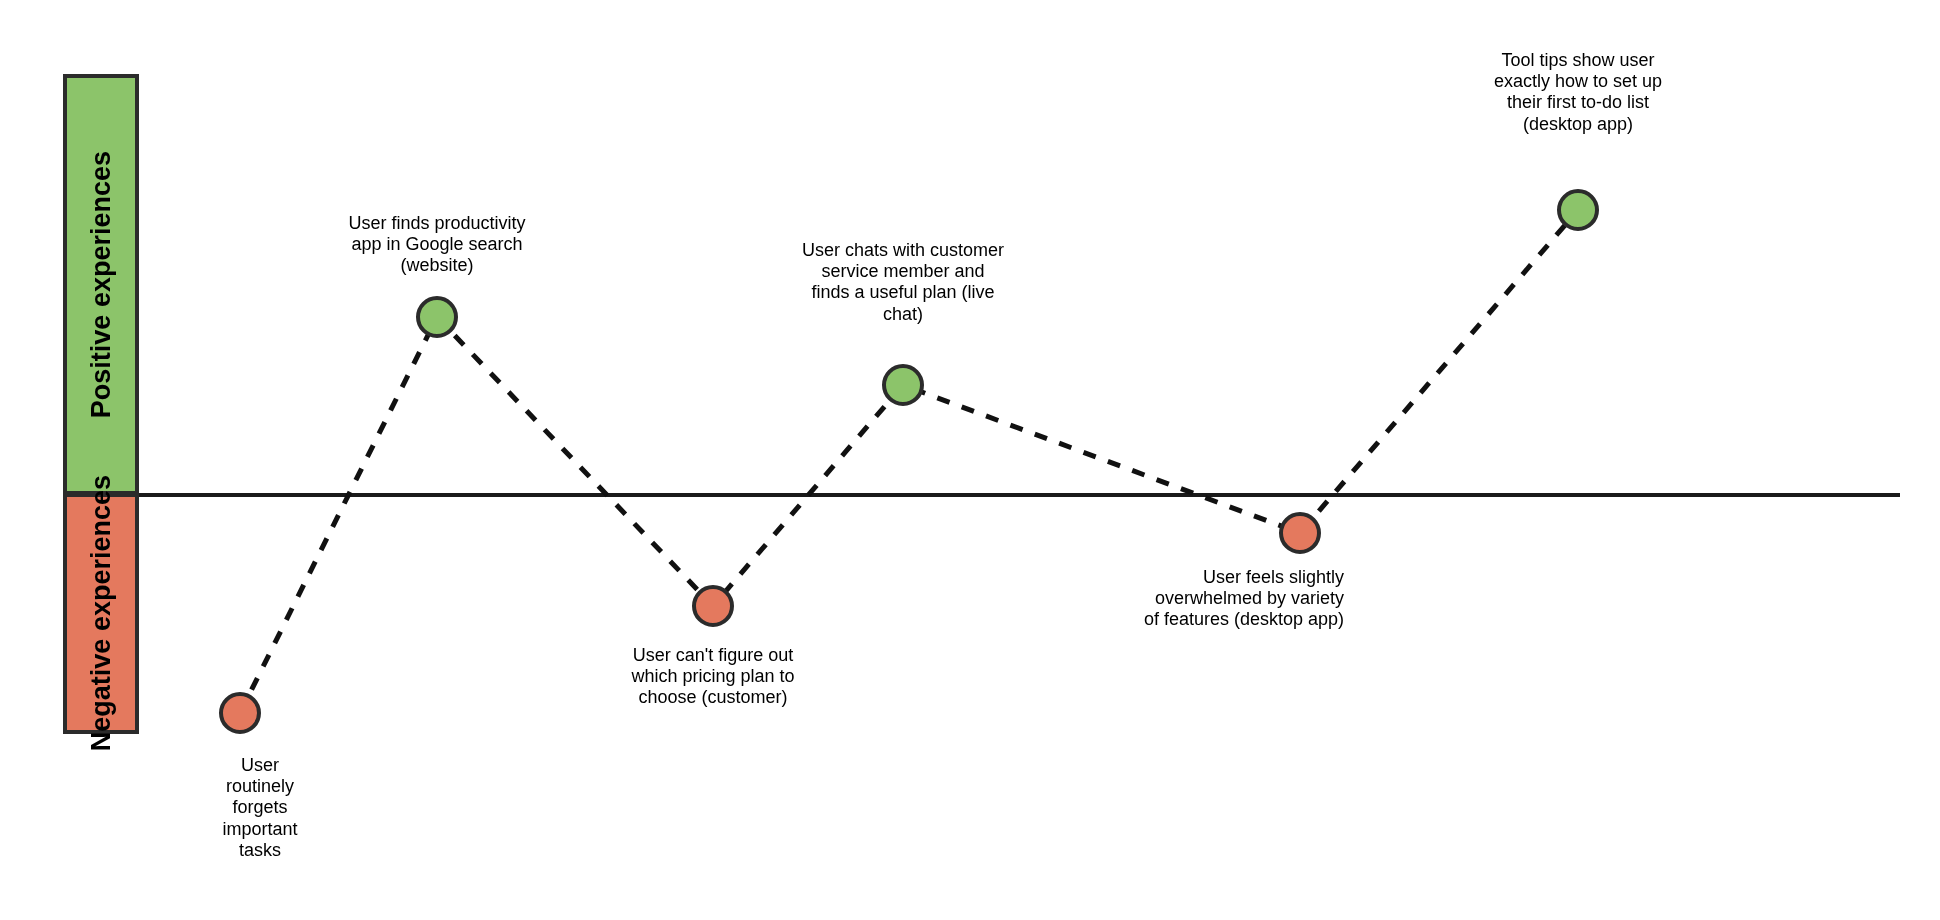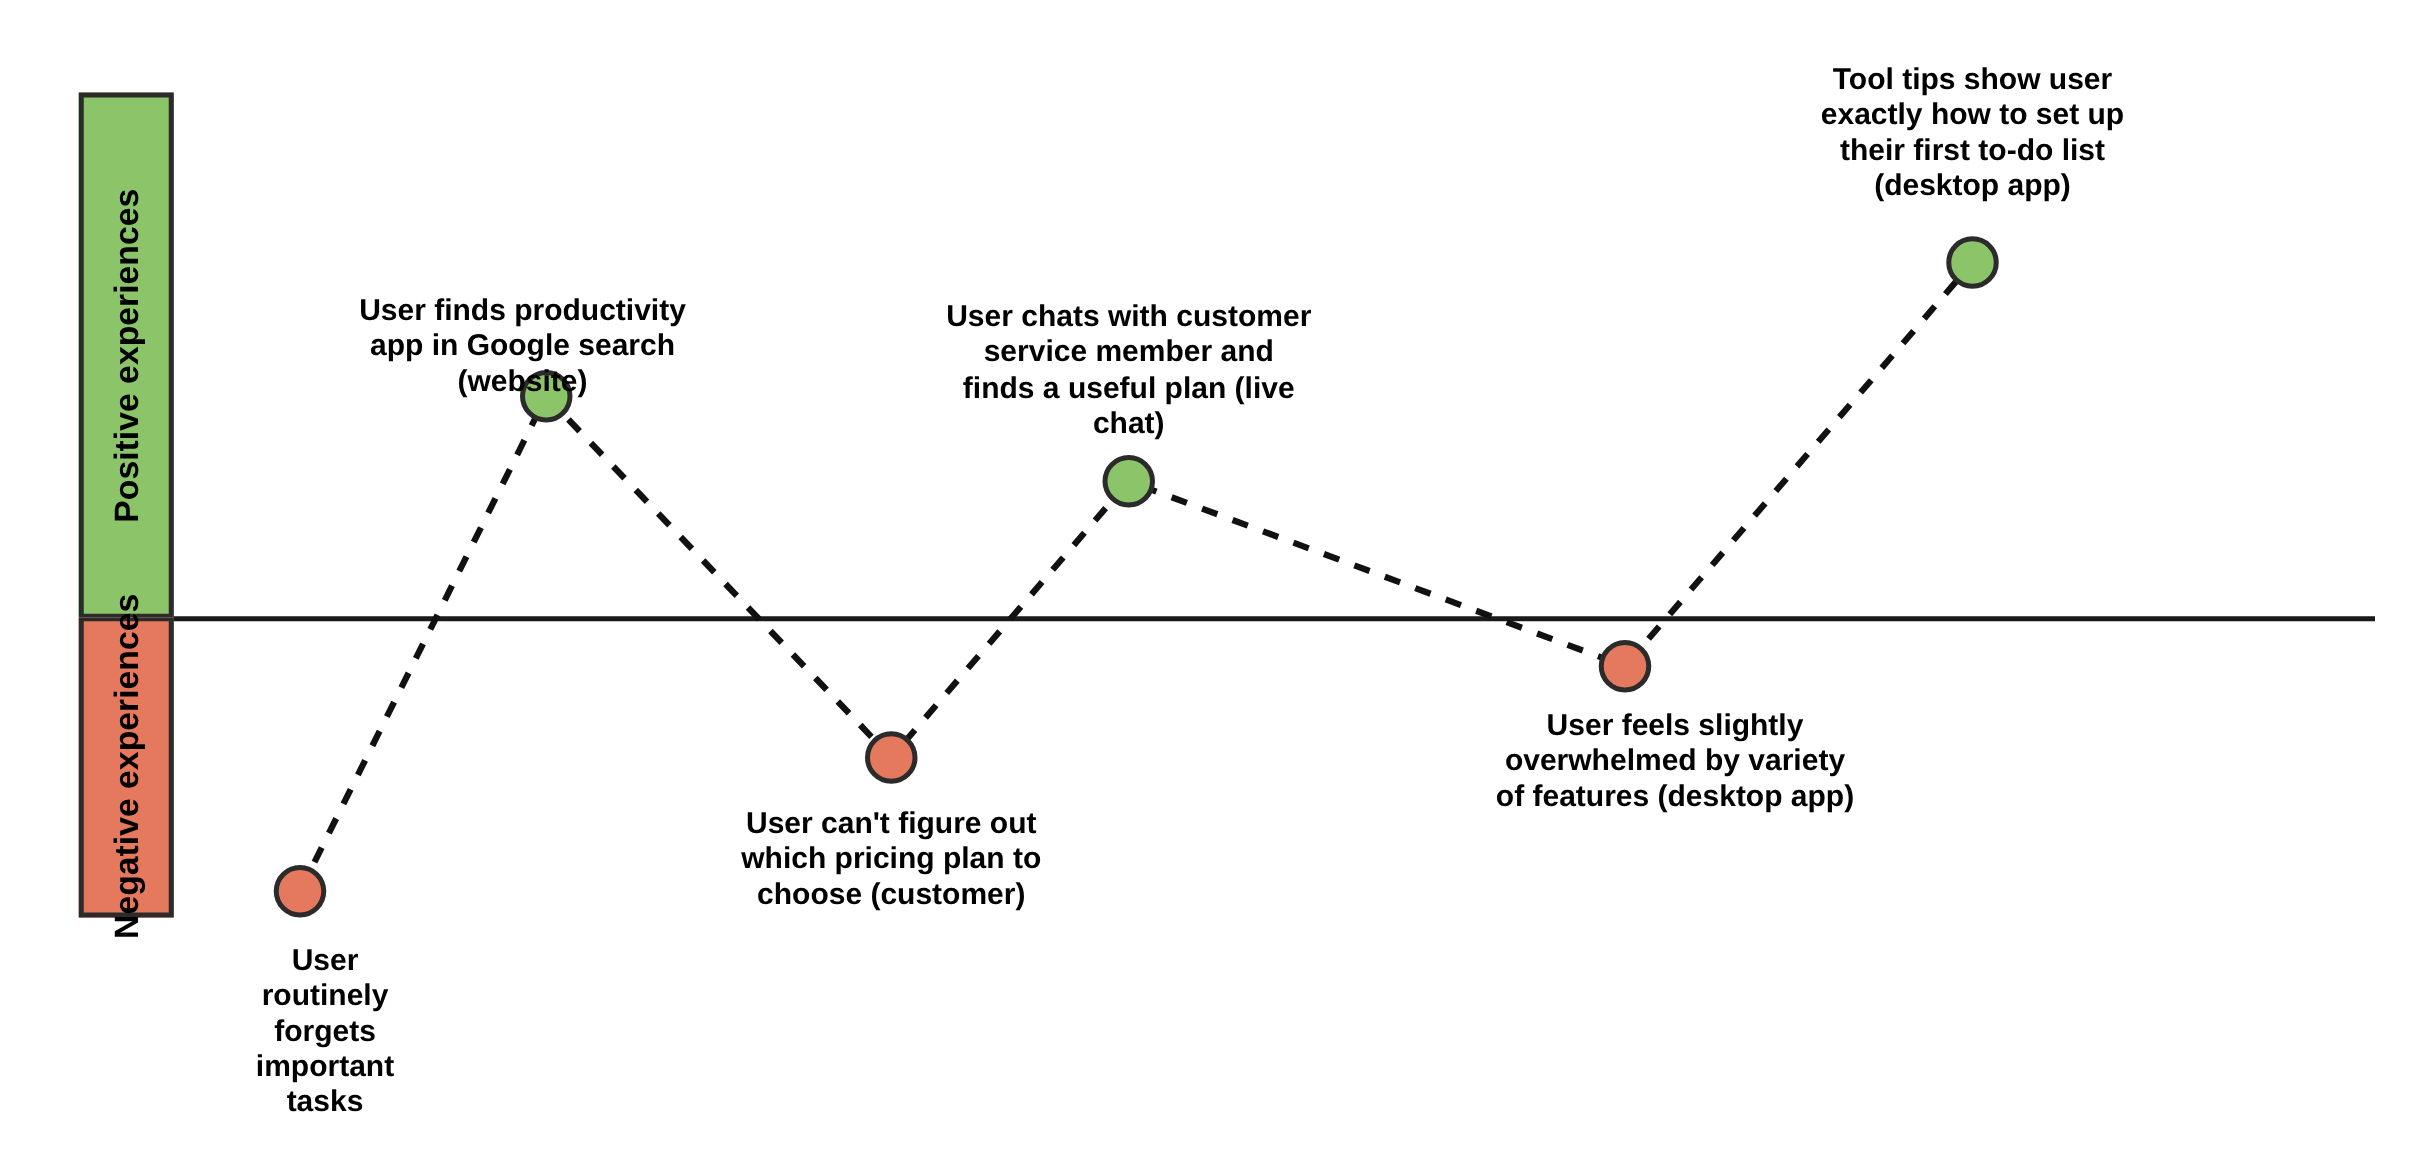--- a/index.html
+++ b/index.html
@@ -79,22 +79,22 @@
     border: 4px solid #2b2b2b;
     box-sizing: border-box;
     transform: translate(-50%, -50%);
   }
   .point.pos { background: #8cc46a; }
   .point.neg { background: #e4795e; }
   
   .caption {
     position: absolute;
     text-align: center;
-    font-size: 24px;
-    font-weight: bold;
+    font-size: 18px;
+    font-weight: normal;
     line-height: 1.18;
     color: #000000;
     transform: translateX(-50%);
     white-space: pre-line;
   }
 </style>
 </head>
 <body>
 
 <div id="canvas">
@@ -120,31 +120,31 @@
       <div class="point pos" style="left: 903px; top: 385px;"></div>
       <div class="point neg" style="left: 1300px; top: 533px;"></div>
       <div class="point pos" style="left: 1578px; top: 210px;"></div>
     </div>
   <div id="captions-layer">
       <div class="caption" style="left: 240px; top: 755px; margin-left: 20px;">User
 routinely
 forgets
 important
 tasks</div>
-      <div class="caption" style="left: 418px; top: 213px; margin-top: 22px;">User finds productivity
+      <div class="caption" style="left: 437px; top: 213px;">User finds productivity
 app in Google search
 (website)</div>
       <div class="caption" style="left: 713px; top: 645px;">User can't figure out
 which pricing plan to
 choose (customer)</div>
       <div class="caption" style="left: 903px; top: 240px;">User chats with customer
 service member and
 finds a useful plan (live
 chat)</div>
-      <div class="caption" style="left: 1340px; top: 567px;">User feels slightly
+      <div class="caption" style="left: 1244px; top: 567px; text-align: right;">User feels slightly
 overwhelmed by variety
 of features (desktop app)</div>
       <div class="caption" style="left: 1578px; top: 50px;">Tool tips show user
 exactly how to set up
 their first to-do list
 (desktop app)</div>
     </div>
 
 </div>
 

